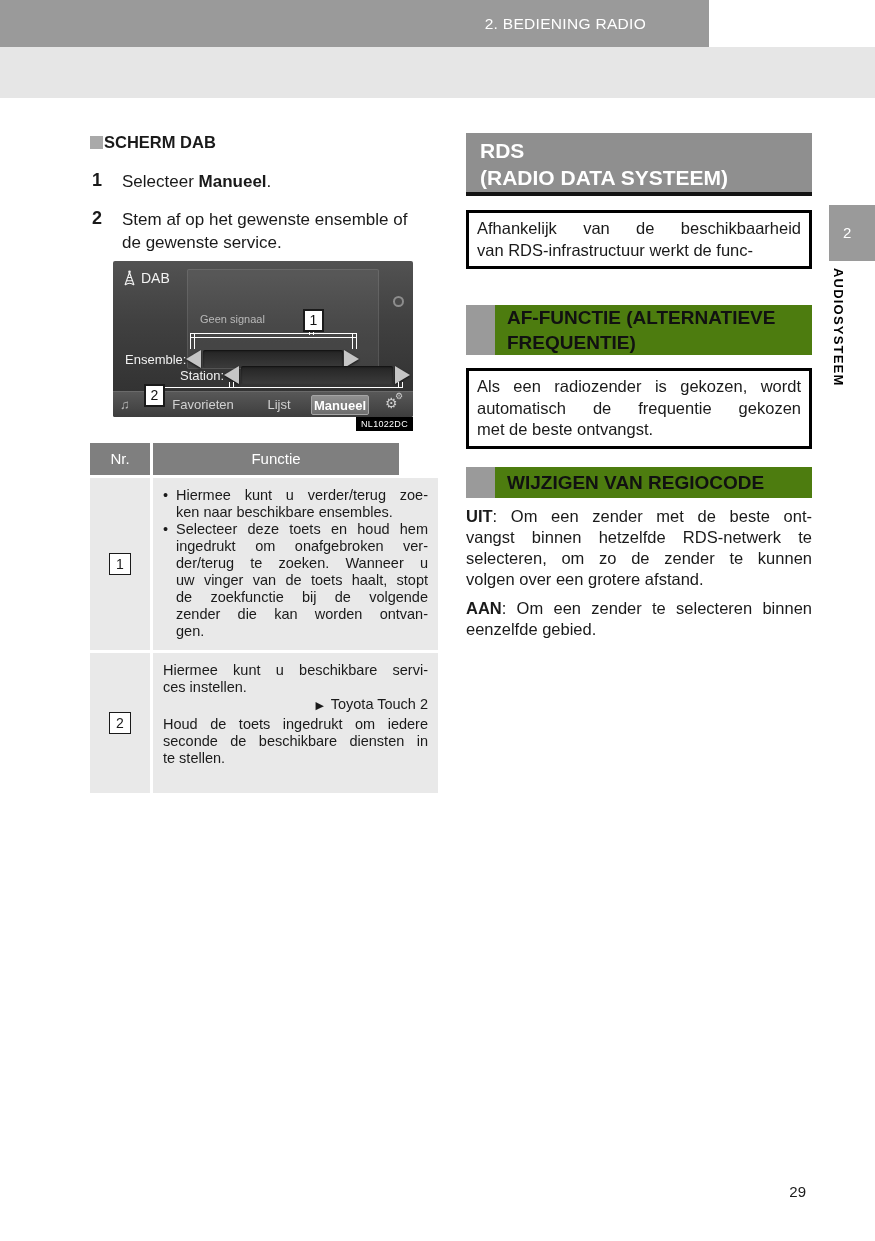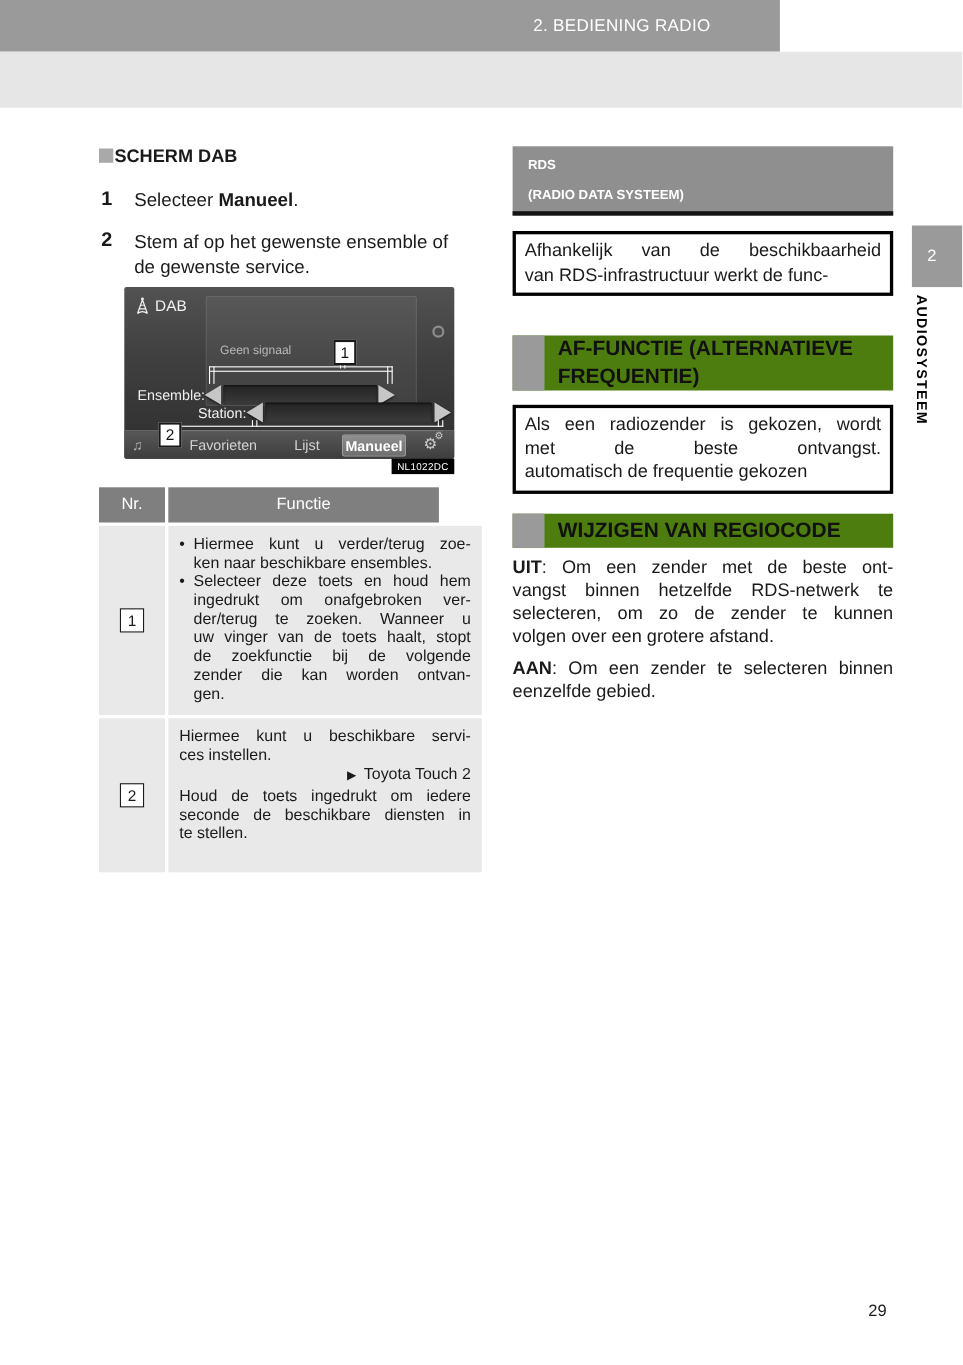--- a/index.html
+++ b/index.html
@@ -69,21 +69,21 @@
   .bullet-item .bmark{width:13px;flex:none;}
   .bullet-item .btxt{flex:1;}
   .marker{margin-top:0;text-align:right;}
   .marker .mk{font-size:11px;margin-right:3px;}
   .td .para2{margin-top:2px;}
   .td .para1{margin-bottom:0;}
 
   
   .rds-head{position:absolute;left:466px;top:133px;width:346px;height:59px;background:#8f8f8f;
     border-bottom:4px solid #141414;box-sizing:content-box;}
-  .rds-head .ln{color:#fff;font-weight:bold;font-size:12px;line-height:27px;margin-left:14px;}
+  .rds-head .ln{color:#fff;font-weight:bold;font-size:21px;line-height:27px;margin-left:14px;}
   .rds-head{padding-top:4px;height:55px;}
   .notebox{position:absolute;left:466px;width:346px;border:3px solid #000;box-sizing:border-box;
     padding:5px 8px;font-size:16.5px;line-height:21.5px;}
   .secbar{position:absolute;left:466px;width:346px;background:#4d7c0f;}
   .secbar .sq2{position:absolute;left:0;top:0;width:29px;height:100%;background:#9a9a9a;}
   .secbar .st{margin-left:41px;font-weight:bold;font-size:19px;line-height:25px;color:#111;}
   .para{position:absolute;left:466px;width:346px;font-size:16.5px;line-height:21px;}
 
   
   .chaptab{position:absolute;left:829px;top:205px;width:46px;height:56px;background:#9a9a9a;}
@@ -230,22 +230,22 @@
   <div class="secbar" style="top:305px;height:50px;">
     <div class="sq2"></div>
     <div class="st lines">
         <div class="ln">AF-FUNCTIE (ALTERNATIEVE</div>
         <div class="ln">FREQUENTIE)</div>
       </div>
   </div>
 
   <div class="notebox just" style="top:368px;">
       <div class="ln">Als een radiozender is gekozen, wordt</div>
+      <div class="ln">automatisch de frequentie gekozen</div>
       <div class="ln">met de beste ontvangst.</div>
-      <div class="ln">automatisch de frequentie gekozen</div>
     </div>
 
   <div class="secbar" style="top:467px;height:31px;">
     <div class="sq2"></div>
     <div class="st" style="line-height:31px;">WIJZIGEN VAN REGIOCODE</div>
   </div>
 
   <div class="para just" style="top:506px;">
       <div class="ln"><b>UIT</b>: Om een zender met de beste ont-</div>
       <div class="ln">vangst binnen hetzelfde RDS-netwerk te</div>

